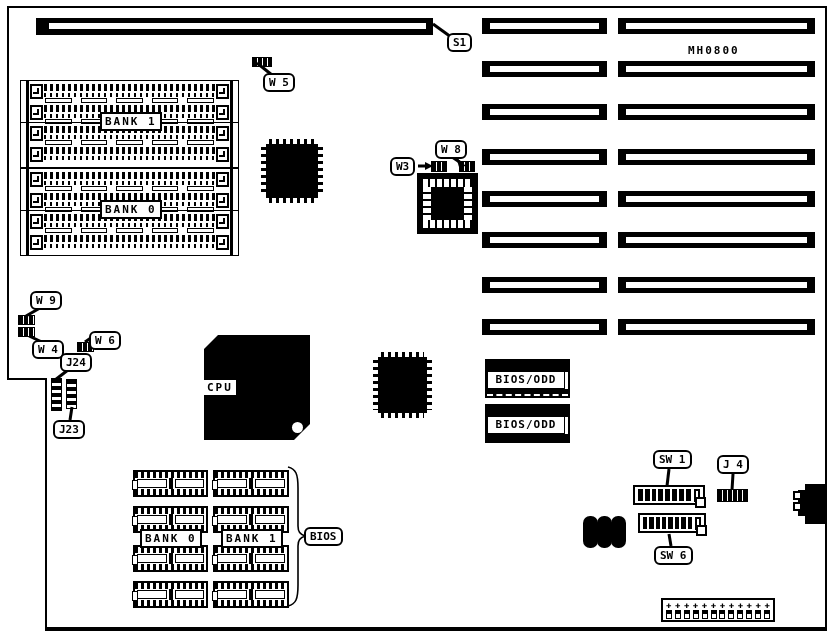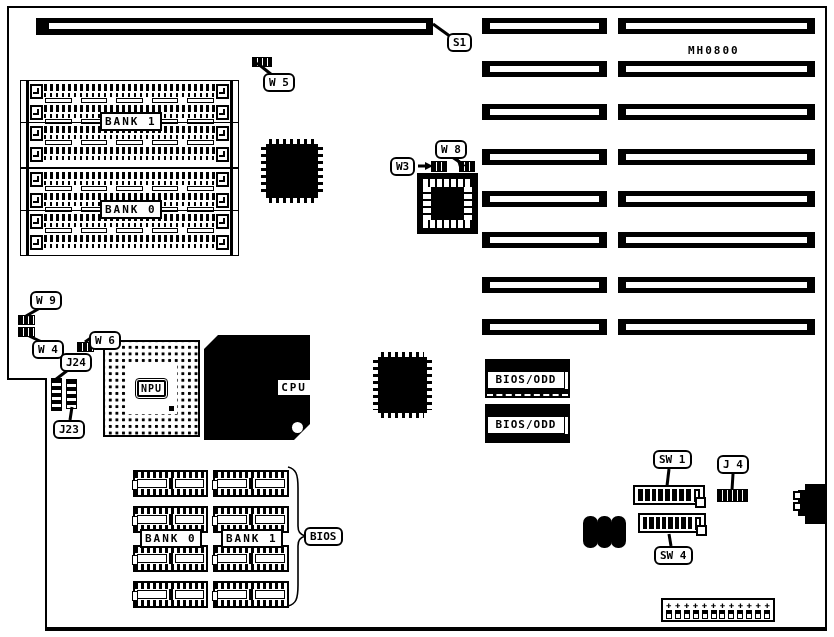--- a/index.html
+++ b/index.html
@@ -53,21 +53,21 @@
                border:2px solid #000;border-left:none;border-top:none;}
   
   .npu{position:absolute;left:103px;top:340px;width:93px;height:93px;border:2px solid #000;background:#fff;
        background-image:radial-gradient(#000 1.6px,transparent 1.9px);background-size:6.6px 6.6px;background-position:2px 2px;}
   .npu .center{position:absolute;inset:21px;background:#fff;display:flex;align-items:center;justify-content:center;}
   .npu .dot{position:absolute;right:3px;bottom:3px;width:5px;height:5px;background:#000;}
   .npu .lbl{border:2px solid #000;padding:0 2px;font-size:10px;font-weight:bold;line-height:13px;letter-spacing:1px;}
   
   .cpu{position:absolute;left:204px;top:335px;width:106px;height:105px;background:#000;
        clip-path:polygon(14px 0,100% 0,100% calc(100% - 16px),calc(100% - 16px) 100%,0 100%,0 14px);
-       display:flex;align-items:center;justify-content:flex-end;}
+       display:flex;align-items:center;justify-content:flex-start;}
   .cpu .lbl{background:#fff;padding:0 3px;font-size:11px;font-weight:bold;line-height:15px;letter-spacing:2px;}
   .cpu .dot{position:absolute;right:7px;bottom:7px;width:11px;height:11px;background:#fff;border-radius:50%;}
   
   .romchip{position:absolute;background:#000;}
   .romchip .lbl{position:absolute;background:#fff;font-size:11px;font-weight:bold;line-height:16px;
                 text-align:center;letter-spacing:1px;}
   .romchip .dash{position:absolute;left:2px;right:2px;bottom:2px;border-top:2px dashed #fff;}
   .romchip .notch{position:absolute;background:#fff;}
   
   .dip{position:absolute;height:23px;border:2px solid #000;background:#fff;}
@@ -272,26 +272,20 @@
   <div class="jumper" style="left:77px;top:342px;width:15px;height:8px"></div>
   <div class="callout" style="left:30px;top:291px">W 9</div>
   <div class="callout" style="left:89px;top:331px">W 6</div>
   <div class="callout" style="left:32px;top:340px">W 4</div>
 
   <div class="vheader" style="left:51px;top:378px;width:9px;height:31px"></div>
   <div class="vheader" style="left:66px;top:379px;width:9px;height:28px"></div>
   <div class="callout" style="left:60px;top:353px">J24</div>
   <div class="callout" style="left:53px;top:420px">J23</div>
 
-  <div class="npu">
-    <div class="center">
-      <span class="lbl dbl">NPU</span>
-      <span class="dot"></span>
-    </div>
-  </div>
 
   <div class="cpu">
     <span class="lbl">CPU</span>
     <span class="dot"></span>
   </div>
 
   <div class="qfp" style="left:378px;top:357px;width:49px;height:56px">
     <i class="pt"></i>
       <i class="pb"></i>
       <i class="pl"></i>
@@ -408,21 +402,21 @@
       <div class="on"></div>
       <div class="on"></div>
       <div class="on"></div>
       <div class="on"></div>
       <div class="on"></div>
       <div class="on"></div>
       <div class="on"></div>
       <div class="off"></div>
       <div class="corner"></div>
     </div>
-  <div class="callout" style="left:654px;top:546px">SW 4</div>
+  <div class="callout" style="left:654px;top:546px">SW 6</div>
   <div class="jumper" style="left:717px;top:489px;width:29px;height:11px"></div>
   <div class="callout" style="left:717px;top:455px">J 4</div>
 
   <div class="cap">
       <b></b>
       <b></b>
       <b></b>
     </div>
 
   <div class="pwr" id="pwr">

